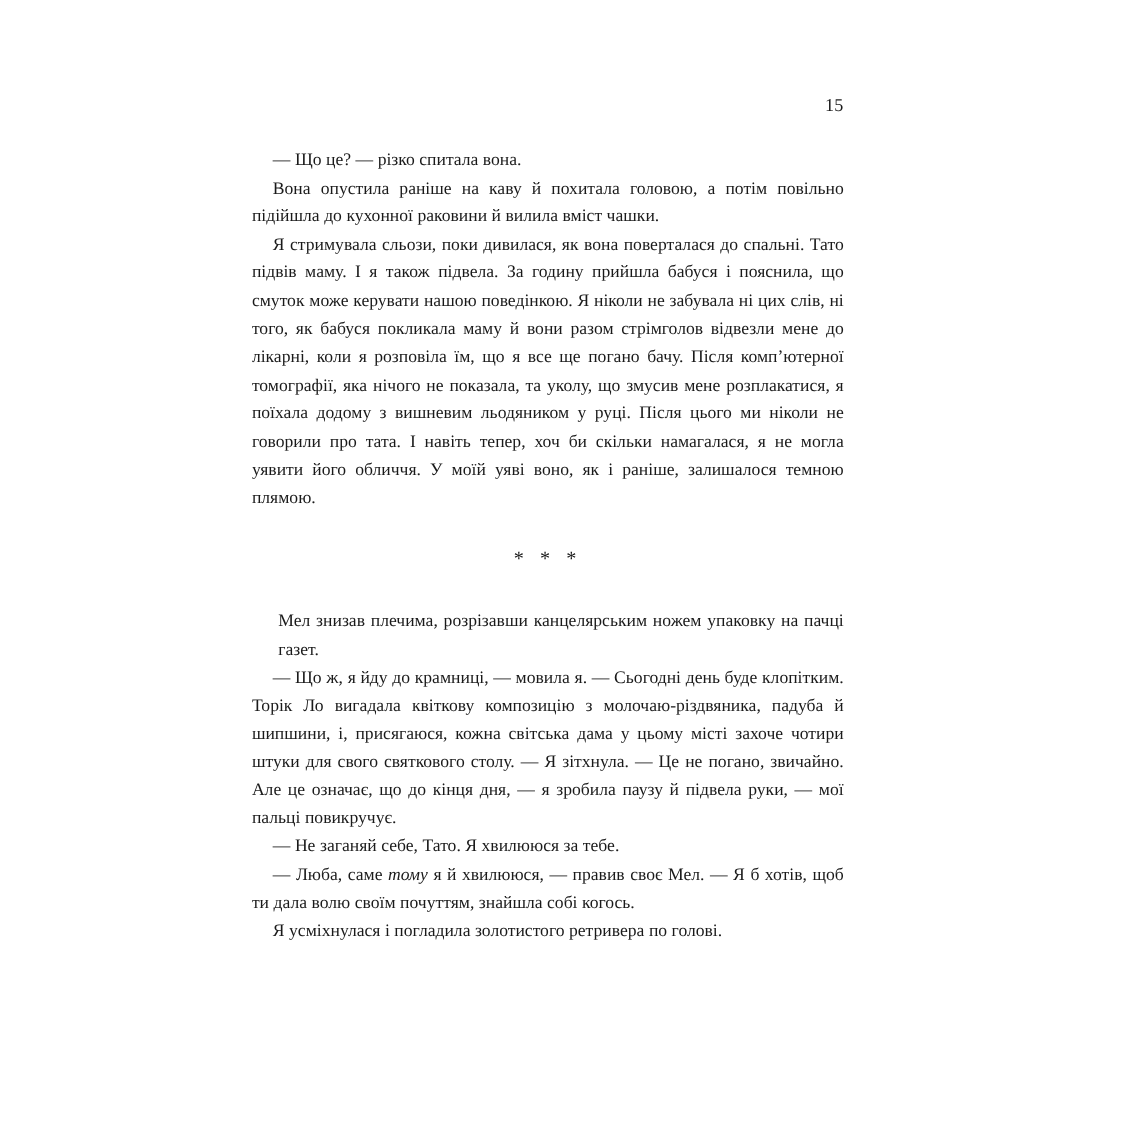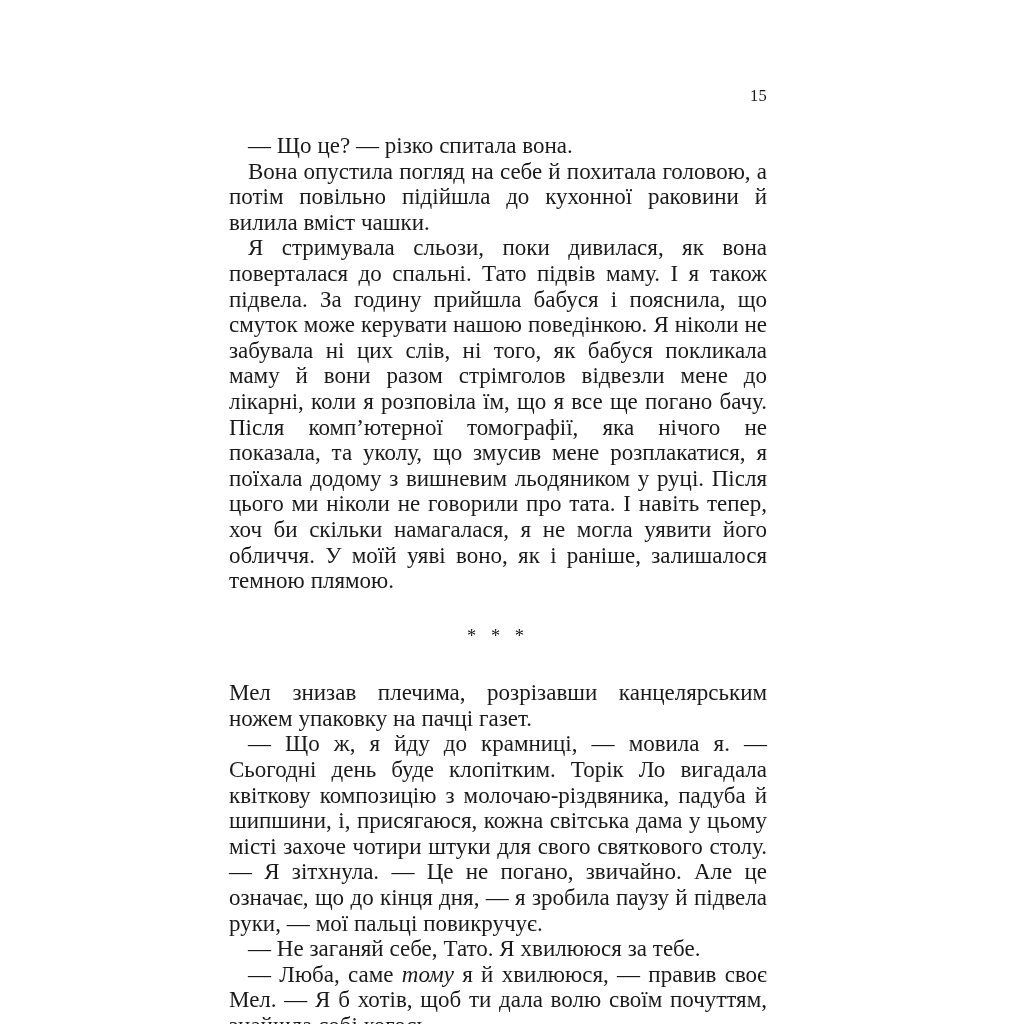--- a/index.html
+++ b/index.html
@@ -39,32 +39,33 @@
   
   .textblock {
     position: absolute;
     top: 133px;
     left: 229px;
     width: 538px;
   }
 
   .para {
     margin: 0;
-    font-size: 23px;
+    font-size: 16px;
     line-height: 25.6px;
     text-align: justify;
     text-justify: inter-word;
     text-indent: 19px;
     hyphens: manual;
     -webkit-hyphens: manual;
     word-spacing: 0.1px;
   }
 
   .para.noindent {
     text-indent: 0;
+    margin-left: 24px;
   }
 
   .para em {
   }
 
   
   .sep {
     margin: 0;
     padding: 0;
     font-size: 18.4px;
@@ -82,21 +83,21 @@
 <body>
 
 <div class="page">
 
   <div class="folio">15</div>
 
   <div class="textblock">
 
     <div>
       <p class="para">— Що це? — різко спитала вона.</p>
-      <p class="para">Вона опустила погляд на себе й похитала головою, а потім повільно підійшла до кухонної раковини й вилила вміст чашки.</p>
+      <p class="para">Вона опустила раніше на каву й похитала головою, а потім повільно підійшла до кухонної раковини й вилила вміст чашки.</p>
       <p class="para">Я стримувала сльози, поки дивилася, як вона поверталася до спальні. Тато підвів маму. І я також підвела. За годину прийшла бабуся і пояснила, що смуток може керувати нашою поведінкою. Я ніколи не забувала ні цих слів, ні того, як бабуся покликала маму й вони разом стрімголов відвезли мене до лікарні, коли я розповіла їм, що я все ще погано бачу. Після комп’ютерної томографії, яка нічого не показала, та уколу, що змусив мене розплакатися, я поїхала додому з вишневим льодяником у руці. Після цього ми ніколи не говорили про тата. І навіть тепер, хоч би скільки намагалася, я не могла уявити його обличчя. У моїй уяві воно, як і раніше, залишалося темною плямою.</p>
     </div>
 
     <div class="gap-before-sep"></div>
 
     <div class="sep">* * *</div>
 
     <div class="gap-after-sep"></div>
 
     <div>

